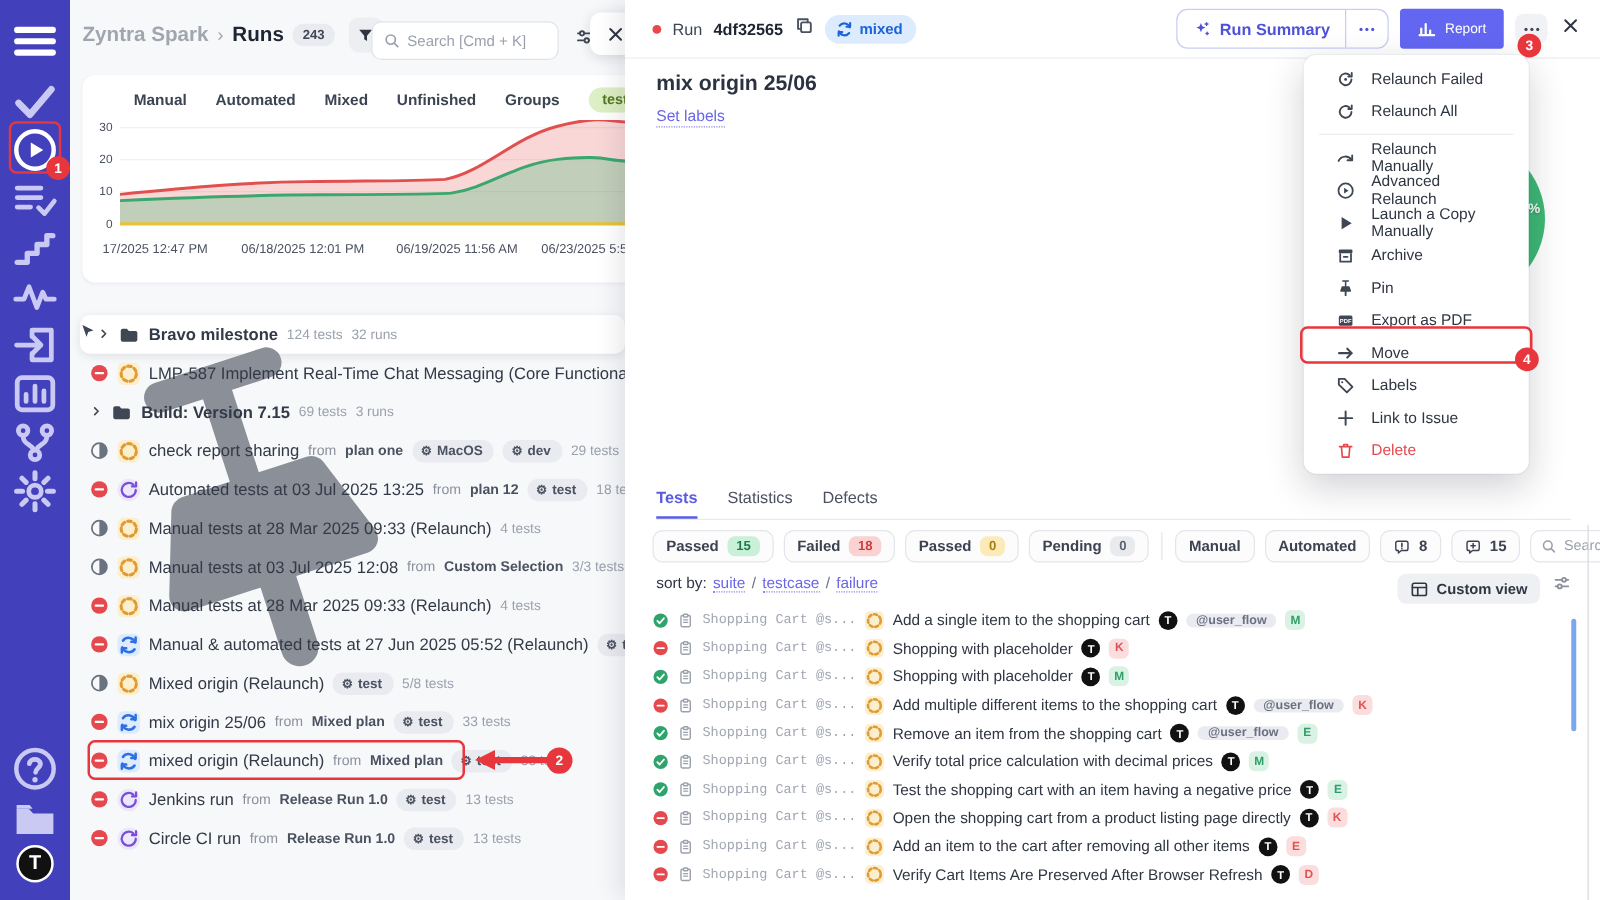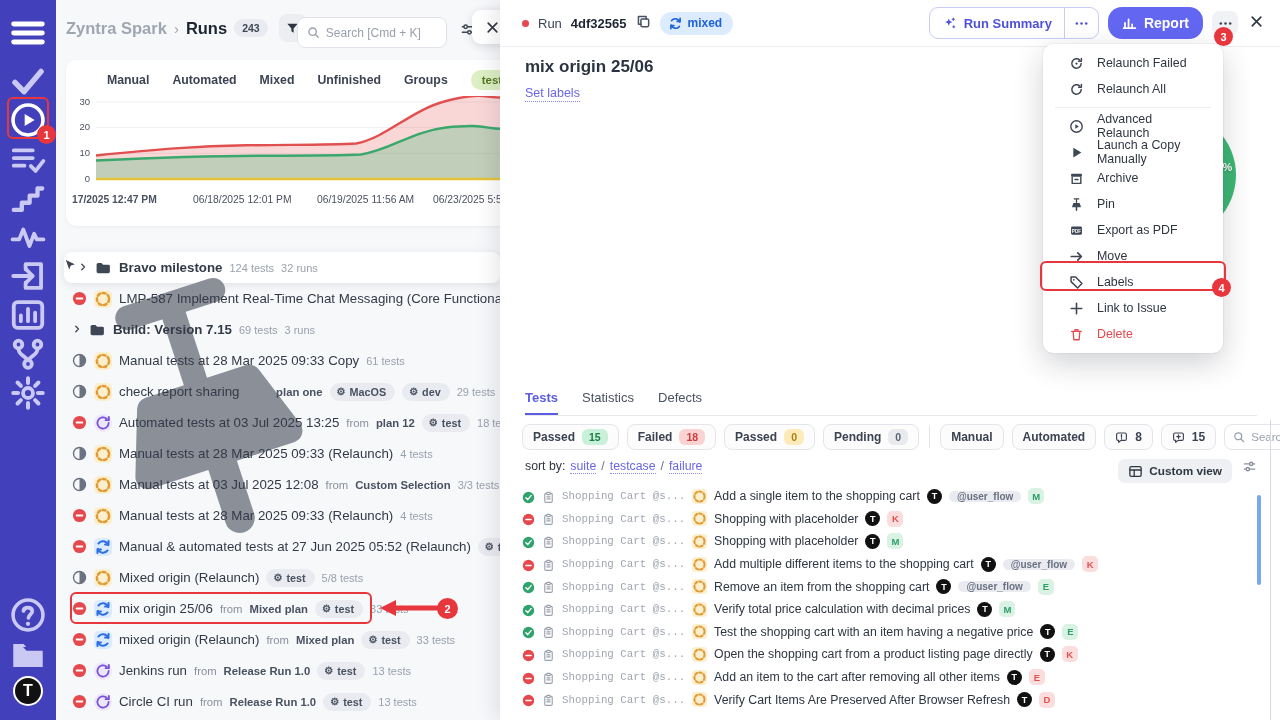--- a/index.html
+++ b/index.html
@@ -79,21 +79,21 @@
   .copy-ic { color:#4a5160; cursor:pointer; } .copy-ic svg { width:15px; height:15px; }
   .mixed-badge { background:#dcebfd; color:#1d63d8; font-size:12px; font-weight:700; border-radius:999px;
     padding:4px 11px 4px 8px; display:flex; align-items:center; gap:5px; cursor:pointer;}
   .mixed-badge svg { width:13px; height:13px; }
   .rp-actions { margin-left:auto; display:flex; align-items:center; gap:9px;justify-content:center; }
   .runsum-btn { display:flex; align-items:center; height:32px; border:1px solid #c9cdf5; border-radius:9px; color:#4f52d9; cursor:pointer;}
   .runsum-btn .main { display:flex; align-items:center; gap:7px; padding:0 12px; font-size:13px; font-weight:700; }
   .runsum-btn .more { border-left:1px solid #c9cdf5; padding:0 9px; display:flex; align-items:center; height:100%; }
   .runsum-btn svg { width:14px; height:14px; }
   .report-btn { display:flex; align-items:center; gap:7px; height:32px; padding:0 14px; background:#6366f1; color:#fff;
-    font-size:14px; font-weight:700; border-radius:14px; cursor:pointer;}
+    font-size:11px; font-weight:400; border-radius:3px; cursor:pointer;}
   .report-btn svg { width:14px; height:14px; }
   .dots-btn { width:26px; height:24px; border-radius:7px; background:#f1f2f5; color:#3f4754; display:flex; align-items:center; justify-content:center; cursor:pointer;}
   .dots-btn svg { width:14px; height:14px; }
   .rp-close { color:#2f3642; cursor:pointer; padding:2px;} .rp-close svg { width:15px; height:15px; }
 
   .run-title-h { position:absolute; left:25px; top:57px; font-size:17px; font-weight:800; color:#2b3342; }
   .set-labels { position:absolute; left:25px; top:86px; font-size:12.5px; color:#6a66e8; border-bottom:1px dotted #8b88ee; cursor:pointer; padding-bottom:1px;}
 
   .donut-wrap { position:absolute; left:608px; top:111px; width:128px; height:128px; }
   .donut { width:128px; height:128px; border-radius:50%; background:conic-gradient(#3eb875 0 45.5%, #e95f5e 0 100%); position:relative; }
@@ -305,21 +305,21 @@
 
         <path d="M30 59.5 C90 53.5 130 50 180 49.3 S265 49 290 47.5 C320 42 345 14 380 5 S420 1.5 434 1.5 L434 83 L30 83 Z" fill="rgba(233,95,94,.25)"></path>
         <path d="M30 59.5 C90 53.5 130 50 180 49.3 S265 49 290 47.5 C320 42 345 14 380 5 S420 1.5 434 1.5" fill="none" stroke="#e0504f" stroke-width="2.4"></path>
 
         <path d="M30 64.5 C95 61.5 140 60 190 59.8 S275 59.5 295 58.5 C325 54 345 35.5 380 31.5 S420 32.5 434 32.8 L434 83 L30 83 Z" fill="rgba(62,184,117,.30)"></path>
         <path d="M30 64.5 C95 61.5 140 60 190 59.8 S275 59.5 295 58.5 C325 54 345 35.5 380 31.5 S420 32.5 434 32.8" fill="none" stroke="#3aa76d" stroke-width="2.4"></path>
 
         <line x1="30" y1="83" x2="434" y2="83" stroke="#e6c236" stroke-width="2.6"></line>
       </svg>
       <div class="x-labels">
-          <span style="left: 6px; font-weight: bold;">17/2025 12:47 PM</span>
+          <span style="left: 16px;">17/2025 12:47 PM</span>
           <span style="left: 127px;">06/18/2025 12:01 PM</span>
           <span style="left: 251px;">06/19/2025 11:56 AM</span>
           <span style="left: 367px;">06/23/2025 5:52 P</span>
         </div>
     </div>
 
     <div class="run-list">
         <div class="run-row folder card">
           <span class="pin-abs" style="display: inline-flex;">
             <svg viewBox="0 0 16 16" fill="none" stroke="currentColor" stroke-width="1.6" stroke-linecap="round" stroke-linejoin="round" style="width:100%;height:100%">
@@ -353,33 +353,20 @@
         <div class="run-row folder">
           <span class="chev"><svg viewBox="0 0 16 16" fill="none" stroke="currentColor" stroke-width="1.6" stroke-linecap="round" stroke-linejoin="round" style="width:100%;height:100%">
               <path d="M6 3.6L10.4 8 6 12.4" stroke-width="2.1"></path>
             </svg></span>
           <span class="folder-ic"><svg viewBox="0 0 16 16" fill="none" stroke="currentColor" stroke-width="1.6" stroke-linecap="round" stroke-linejoin="round" style="width:100%;height:100%">
               <path d="M1.5 5.2c0-.8.7-1.5 1.5-1.5h3.1L7.6 5.4h5A1.4 1.4 0 0 1 14 6.8v5.3c0 .8-.7 1.4-1.5 1.4H3a1.5 1.5 0 0 1-1.5-1.4z" fill="#3f4754" stroke="none"></path>
             </svg></span>
           <span class="run-title">Build: Version 7.15</span>
           <span class="run-meta">69 tests</span>
           <span class="run-meta">3 runs</span>
-        </div>
-        <div class="run-row">
-          <span class="st-ic"><svg viewBox="0 0 16 16" fill="none" stroke="currentColor" stroke-width="1.6" stroke-linecap="round" stroke-linejoin="round" style="width:100%;height:100%">
-              <circle cx="8" cy="8" r="6.4" stroke="#6b7280" stroke-width="1.5"></circle>
-              <path d="M8 1.6a6.4 6.4 0 0 1 0 12.8z" fill="#6b7280" stroke="none"></path>
-            </svg></span>
-          <span class="type-ic type-mixed">
-            <svg viewBox="0 0 16 16" fill="none" stroke="currentColor" stroke-width="1.6" stroke-linecap="round" stroke-linejoin="round" style="width:100%;height:100%">
-              <circle cx="8" cy="8" r="5.4" stroke-dasharray="2.6 2.3" stroke-width="2.2"></circle>
-            </svg>
-          </span>
-          <span class="run-title">Manual tests at 28 Mar 2025 09:33 Copy</span>
-          <span class="run-meta">61 tests</span>
         </div>
         <div class="run-row">
           <span class="st-ic"><svg viewBox="0 0 16 16" fill="none" stroke="currentColor" stroke-width="1.6" stroke-linecap="round" stroke-linejoin="round" style="width:100%;height:100%">
               <circle cx="8" cy="8" r="6.4" stroke="#6b7280" stroke-width="1.5"></circle>
               <path d="M8 1.6a6.4 6.4 0 0 1 0 12.8z" fill="#6b7280" stroke="none"></path>
             </svg></span>
           <span class="type-ic type-mixed">
             <svg viewBox="0 0 16 16" fill="none" stroke="currentColor" stroke-width="1.6" stroke-linecap="round" stroke-linejoin="round" style="width:100%;height:100%">
               <circle cx="8" cy="8" r="5.4" stroke-dasharray="2.6 2.3" stroke-width="2.2"></circle>
             </svg>
@@ -961,20 +948,29 @@
             <path d="M13 8a5 5 0 1 1-1.7-3.8" stroke-width="1.6"></path>
             <path d="M13.2 2.6v2.9h-2.9" stroke-width="1.6"></path>
           </svg>
         </span>
         <span>Relaunch All</span>
       </div>
       <div class="m-div"></div>
       <div class="m-item">
         <span style="display: inline-flex; width: 15px; height: 15px; flex: 0 0 auto;">
           <svg viewBox="0 0 16 16" fill="none" stroke="currentColor" stroke-width="1.6" stroke-linecap="round" stroke-linejoin="round" style="width:100%;height:100%">
+            <path d="M2 10.4C4.4 5.6 10.4 5.6 13 9.4" stroke-width="1.6"></path>
+            <path d="M13.6 5.8v4h-4" stroke-width="1.6"></path>
+          </svg>
+        </span>
+        <span>Relaunch Manually</span>
+      </div>
+      <div class="m-item">
+        <span style="display: inline-flex; width: 15px; height: 15px; flex: 0 0 auto;">
+          <svg viewBox="0 0 16 16" fill="none" stroke="currentColor" stroke-width="1.6" stroke-linecap="round" stroke-linejoin="round" style="width:100%;height:100%">
             <circle cx="8" cy="8" r="6.1" stroke-width="1.5"></circle>
             <path d="M6.7 5.6l3.8 2.4-3.8 2.4z" fill="currentColor" stroke="none"></path>
           </svg>
         </span>
         <span>Advanced Relaunch</span>
       </div>
       <div class="m-item">
         <span style="display: inline-flex; width: 15px; height: 15px; flex: 0 0 auto;">
           <svg viewBox="0 0 16 16" fill="none" stroke="currentColor" stroke-width="1.6" stroke-linecap="round" stroke-linejoin="round" style="width:100%;height:100%">
             <path d="M4.6 2.8l8.6 5.2-8.6 5.2z" fill="currentColor" stroke="none"></path>

